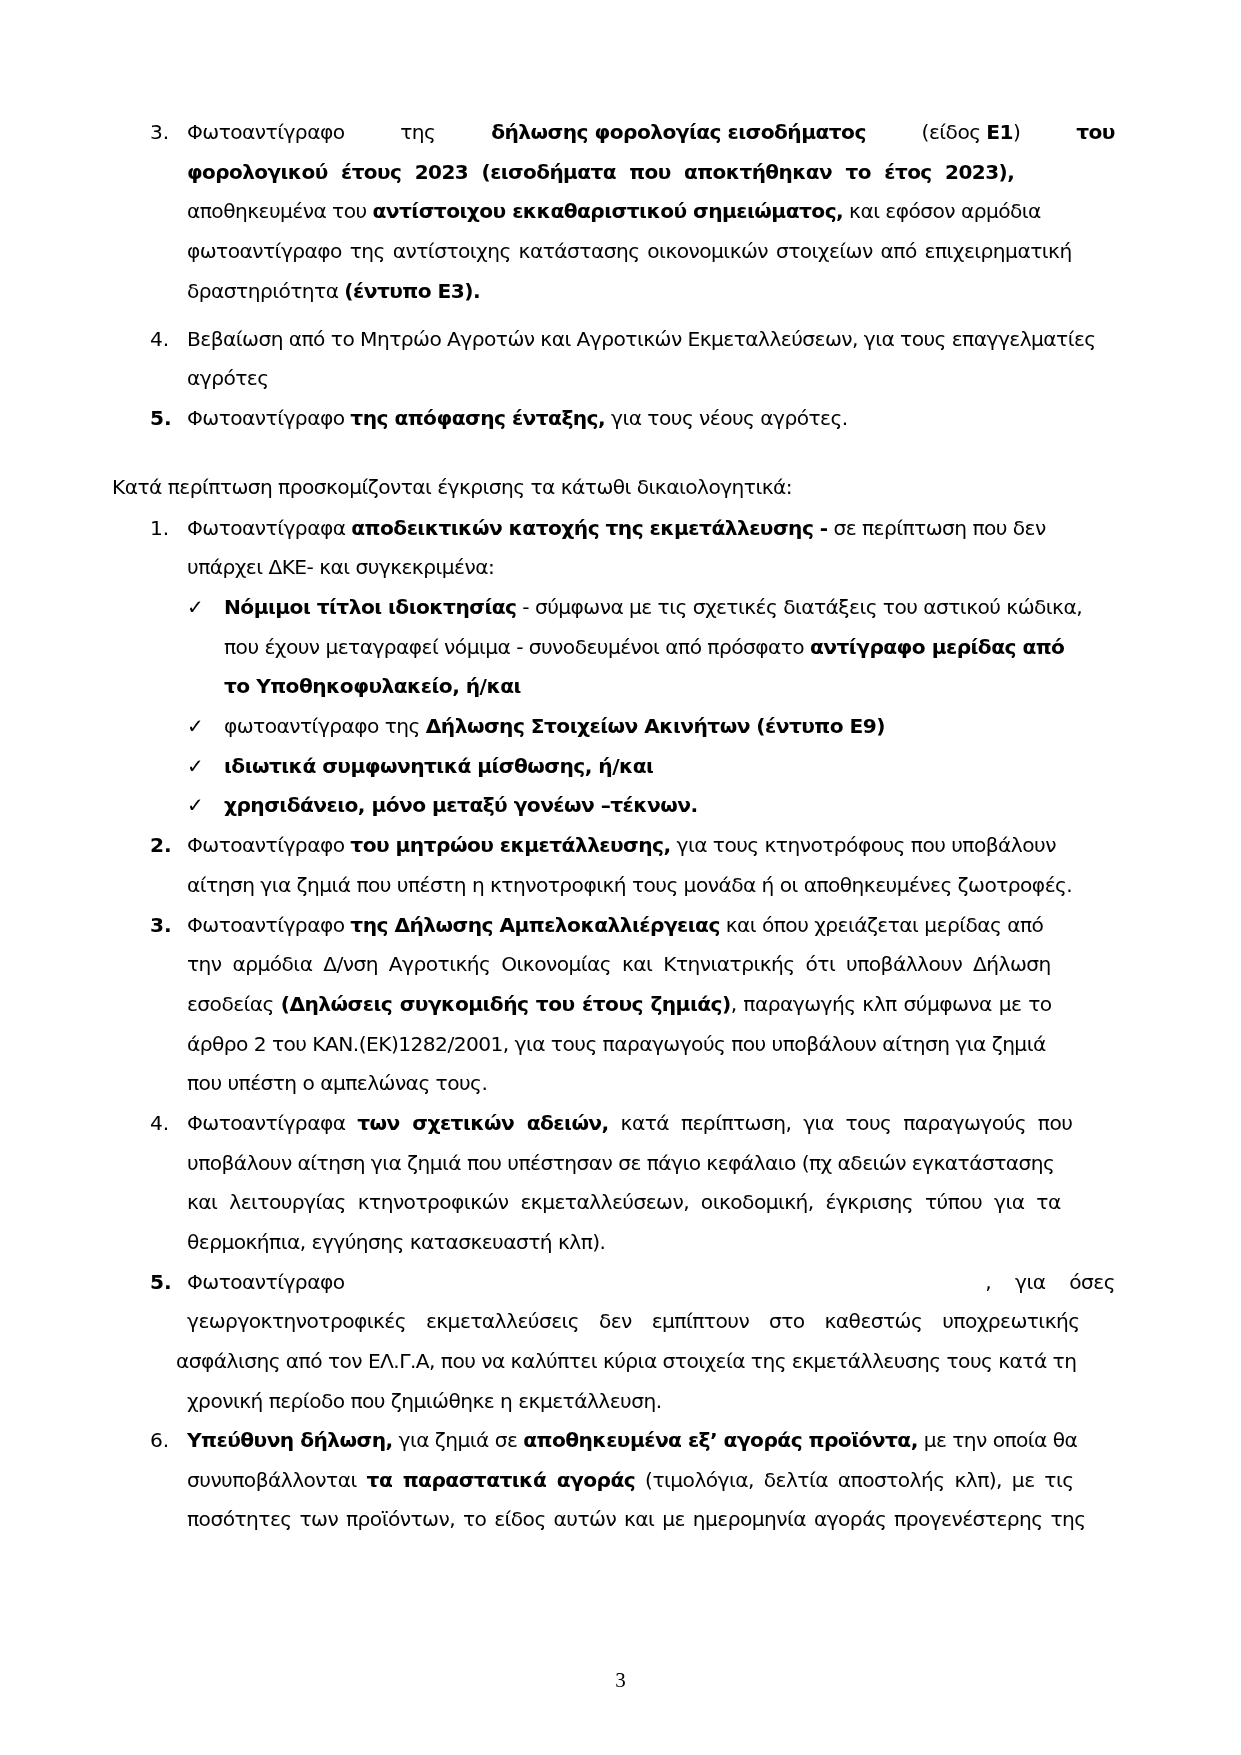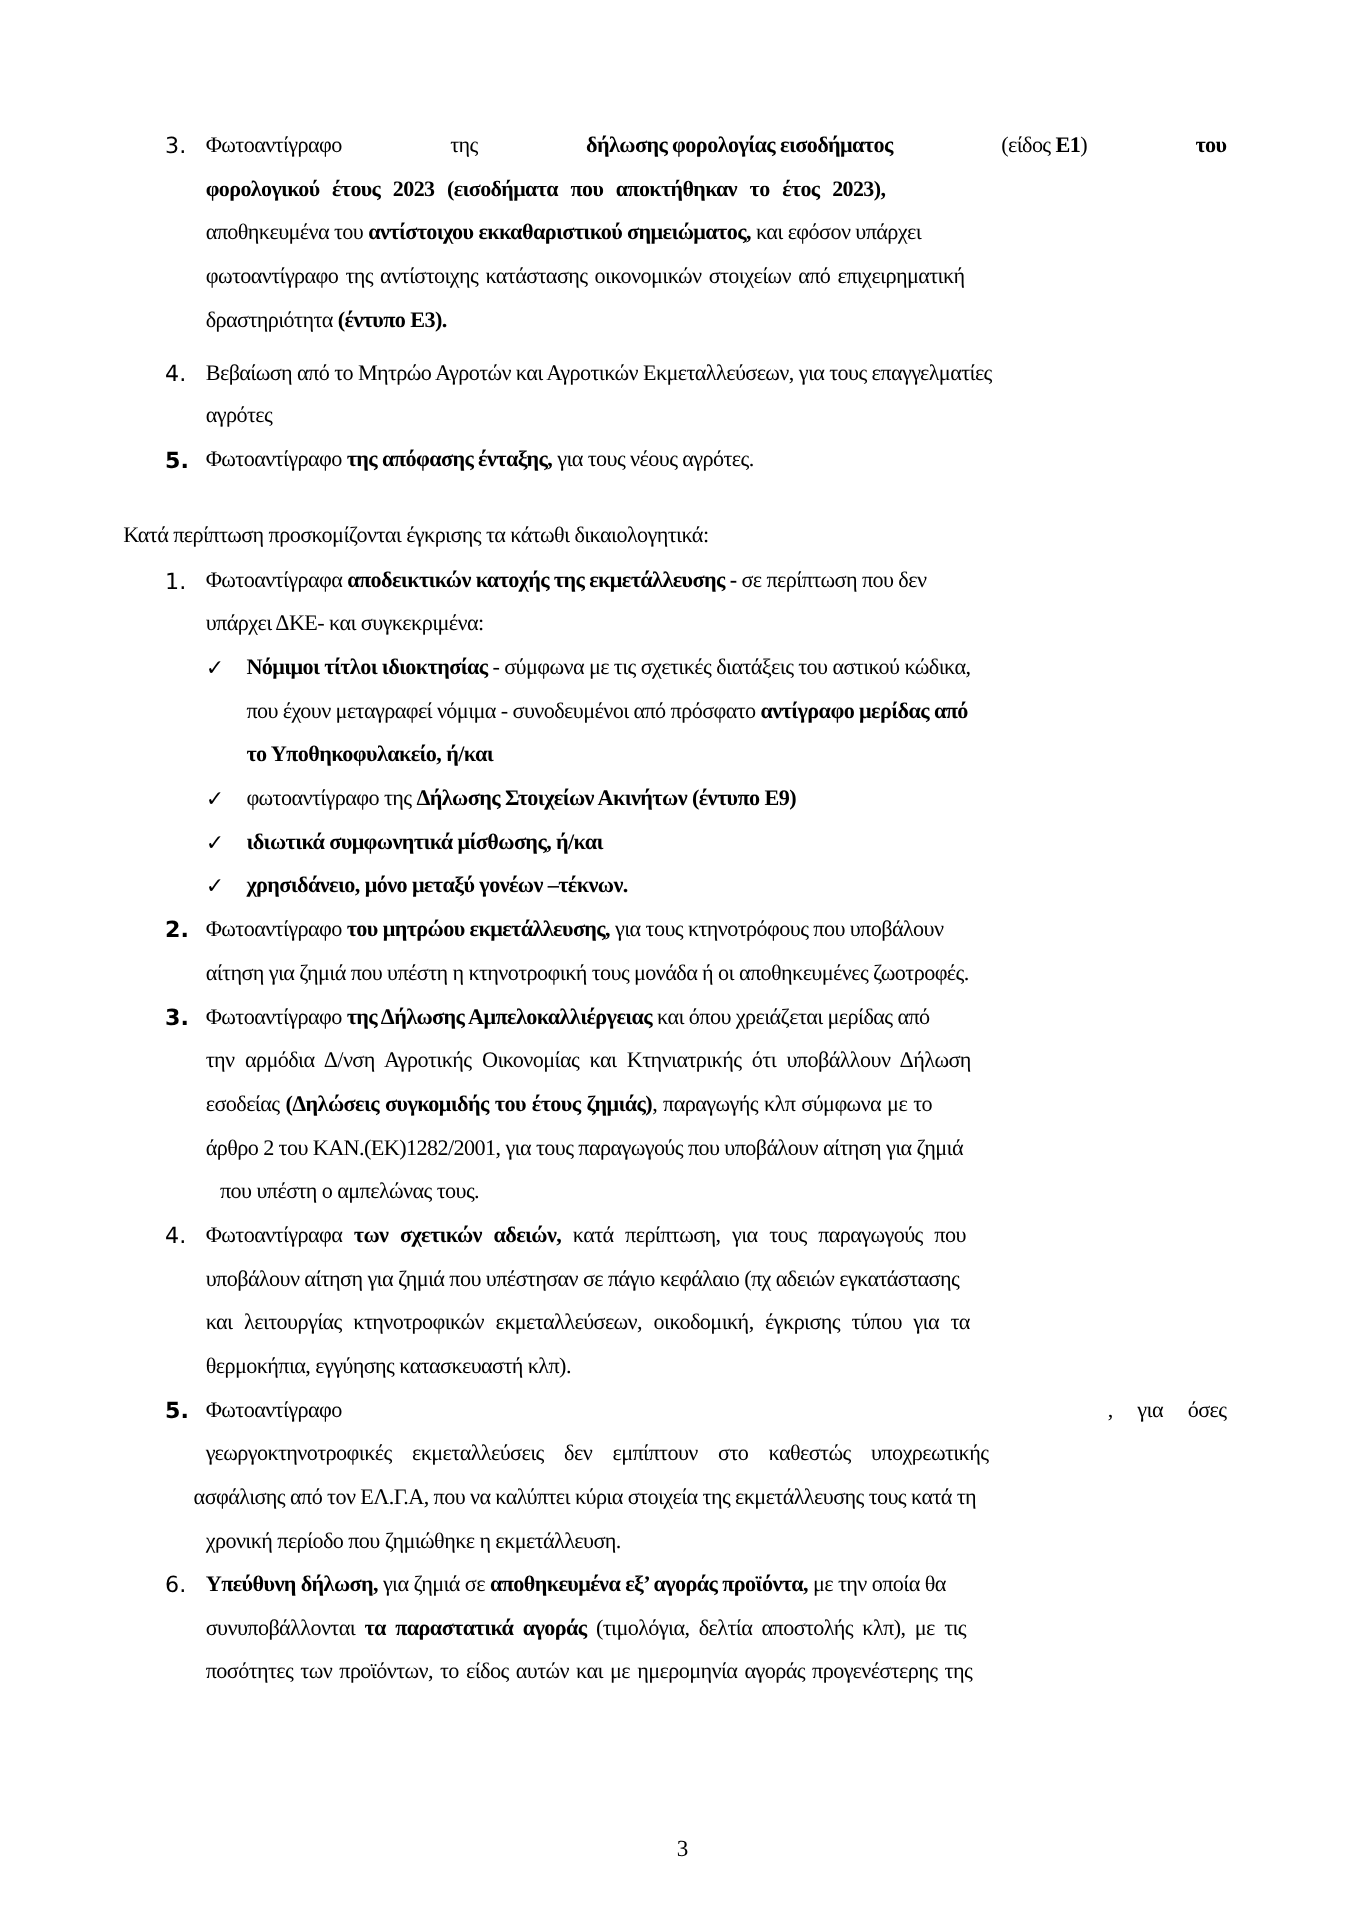--- a/index.html
+++ b/index.html
@@ -5,21 +5,20 @@
   html, body { margin: 0; padding: 0; background: #ffffff; }
   body {
     width: 1241px; height: 1755px; position: relative; overflow: hidden;
     font-family: "DejaVu Sans", "Liberation Sans", sans-serif;
     color: #000;
   }
   .page { position: absolute; left: 0; top: 0; width: 1241px; height: 1755px; }
   .line {
     position: absolute; font-size: 20.2px; line-height: 28px; white-space: nowrap;
     letter-spacing: -0.55px;
-    font-family: Liberation Serif, serif;
   }
   .just { display: flex; justify-content: space-between; }
   .just > span { white-space: pre; }
   b { font-weight: bold; }
   .marker { position: absolute; font-size: 20.2px; line-height: 28px; }
   .check { position: absolute; font-size: 20px; line-height: 28px; }
   .pagenum {
     position: absolute; left: 0; width: 1241px; top: 1668px; text-align: center;
     font-family: "Liberation Serif", "DejaVu Serif", serif; font-size: 21px;
   }
@@ -37,21 +36,21 @@
         <span>Φωτοαντίγραφο</span>
         <span>της</span>
         <b>δήλωσης φορολογίας εισοδήματος</b>
         <span><span>(είδος</span> <b>Ε1</b><span>)</span></span>
         <b>του</b>
       </div>
       <div class="line" style="left:187px;top:158px;width:928px;font-size:20px;word-spacing:7px">
         <b>φορολογικού έτους 2023 (εισοδήματα που αποκτήθηκαν το έτος 2023),</b>
       </div>
       <div class="line" style="left:187px;top:197px">
-        <span>αποθηκευμένα του </span><b>αντίστοιχου εκκαθαριστικού σημειώματος,</b><span> και εφόσον υπάρχει</span>
+        <span>αποθηκευμένα του </span><b>αντίστοιχου εκκαθαριστικού σημειώματος,</b><span> και εφόσον αρμόδια</span>
       </div>
       <div class="line" style="left:187px;top:237px;word-spacing:2px">
         <span>φωτοαντίγραφο της αντίστοιχης κατάστασης οικονομικών στοιχείων από επιχειρηματική</span>
       </div>
       <div class="line" style="left:187px;top:277px">
         <span>δραστηριότητα </span><b>(έντυπο Ε3).</b>
       </div>
     </div>
 
     <div>
@@ -140,21 +139,21 @@
       </div>
       <div class="line" style="left:187px;top:950px;word-spacing:5px">
         <span>την αρμόδια Δ/νση Αγροτικής Οικονομίας και Κτηνιατρικής ότι υποβάλλουν Δήλωση</span>
       </div>
       <div class="line" style="left:187px;top:990px;word-spacing:1px">
         <span>εσοδείας </span><b>(Δηλώσεις συγκομιδής του έτους ζημιάς)</b><span>, παραγωγής κλπ σύμφωνα με το</span>
       </div>
       <div class="line" style="left:187px;top:1030px">
         <span>άρθρο 2 του ΚΑΝ.(ΕΚ)1282/2001, για τους παραγωγούς που υποβάλουν αίτηση για ζημιά</span>
       </div>
-      <div class="line" style="left:200px;top:1069px">
+      <div class="line" style="left:187px;top:1069px">
         <span>που υπέστη ο αμπελώνας τους.</span>
       </div>
     </div>
 
     <div>
       <span class="marker" style="left:150px;top:1109px">4.</span>
       <div class="line" style="left:187px;top:1109px;word-spacing:6px">
         <span>Φωτοαντίγραφα </span><b>των σχετικών αδειών,</b><span> κατά περίπτωση, για τους παραγωγούς που</span>
       </div>
       <div class="line" style="left:187px;top:1149px">

